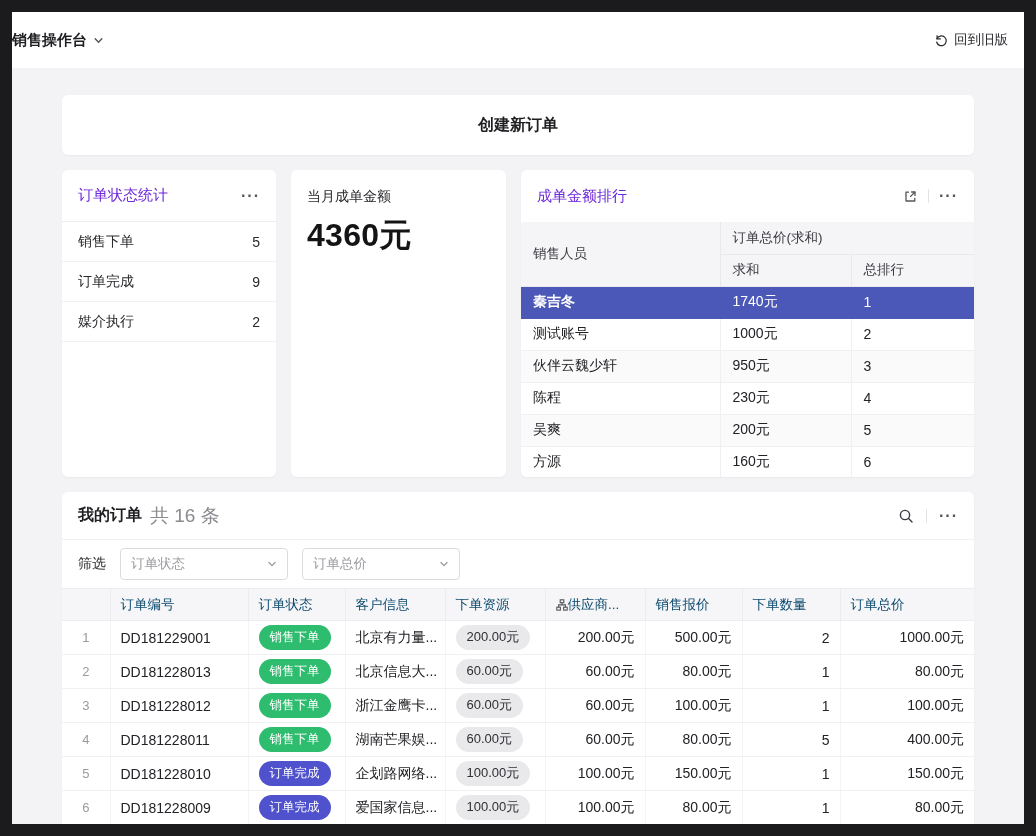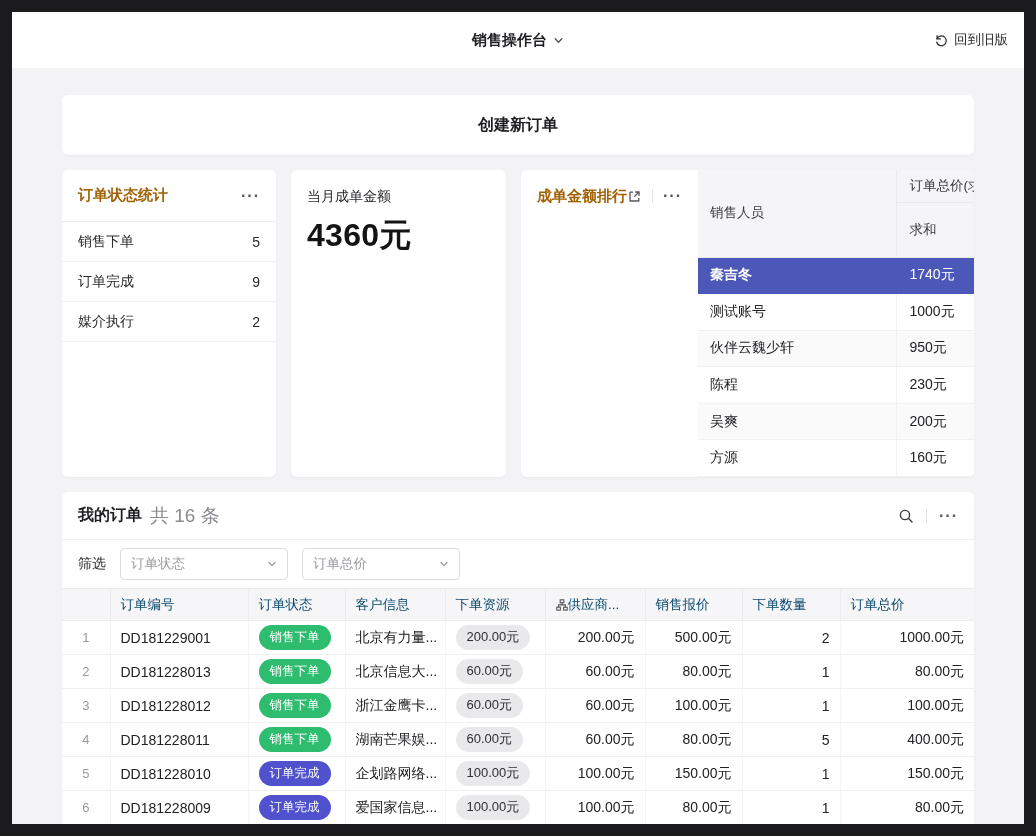--- a/index.html
+++ b/index.html
@@ -14,56 +14,56 @@
   html,body{margin:0;padding:0}
   body{
     width:1036px;height:836px;position:relative;overflow:hidden;
     background:var(--frame);
     font-family:"Liberation Sans","DejaVu Sans",sans-serif;
     -webkit-font-smoothing:antialiased;
   }
   .app{position:absolute;left:12px;top:12px;width:1012px;height:812px;background:var(--page-bg);overflow:hidden}
 
   
-  .topbar{height:56px;background:#fff;display:flex;align-items:center;justify-content:center;position:relative}
+  .topbar{height:56px;background:#fff;display:flex;align-items:center;position:relative}
   .topbar-title{display:flex;align-items:center;gap:6px;font-size:15px;font-weight:600;color:#1f1f23;cursor:pointer}
   .topbar-right{position:absolute;right:16px;top:0;height:56px;display:flex;align-items:center;gap:5px;font-size:13.5px;color:#2c2c30;cursor:pointer}
 
   .content{padding:27px 50px 0}
 
   .create-card{
     height:60px;background:#fff;border-radius:6px;box-shadow:0 1px 2px rgba(0,0,0,.04);
     display:flex;align-items:center;justify-content:center;
     font-size:16px;font-weight:600;color:#1f1f23;cursor:pointer;
   }
 
   .cards-row{display:flex;gap:15px;margin-top:15px;height:307px}
   .card{background:#fff;border-radius:6px;box-shadow:0 1px 2px rgba(0,0,0,.04);overflow:hidden}
   .card-head{height:52px;display:flex;align-items:center;justify-content:space-between;padding:0 16px;flex:none}
-  .card-title{font-size:15px;font-weight:700;color:#a16207}
+  .card-title{font-size:15px;font-weight:400;color:#6d28d9}
   .head-icons{display:flex;align-items:center;gap:10px}
   .more-dots{font-size:16px;font-weight:700;color:#55555a;letter-spacing:1px;line-height:1;cursor:pointer}
   .vsep{width:1px;height:14px;background:#e3e3e6}
   .icon-btn{display:flex;align-items:center;cursor:pointer}
 
   
   .status-card{width:214px}
   .status-card .card-head{border-bottom:1px solid #ececef}
   .stat-row{height:40px;display:flex;align-items:center;justify-content:space-between;padding:0 16px;border-bottom:1px solid #f1f1f3;font-size:14px;color:#2a2a2e;cursor:pointer}
   .stat-row.total{font-weight:700;font-size:14.5px;color:#141417}
   .stat-val{font-weight:500}
   .stat-row.total .stat-val{font-weight:700}
 
   
   .amount-card{width:215px;padding:18px 16px}
   .amount-label{font-size:14px;color:#2a2a2e}
   .amount-value{font-size:32px;font-weight:700;color:#141416;margin-top:8px;letter-spacing:.3px}
 
   
-  .ranking-card{flex:1;display:flex;flex-direction:row}
+  .ranking-card{flex:1;display:flex;flex-direction:column}
   .rank-table{width:100%;border-collapse:collapse;table-layout:fixed}
   .rank-table th{background:#f5f5f7;font-weight:400;color:#3a3a40;font-size:13.5px;height:32px}
   .rank-table th,.rank-table td{border:1px solid #e9e9ec;padding:0 12px;text-align:left;vertical-align:middle}
   .rank-table td{height:32px;font-size:14px;color:#222226;border-color:#f0f0f2;background:#fff}
   .rank-table th:first-child,.rank-table td:first-child{border-left:none}
   .rank-table th:last-child,.rank-table td:last-child{border-right:none}
   .rank-table thead tr:first-child th{border-top:none}
   .rank-table tbody tr{cursor:pointer}
   .rank-table tbody tr:nth-child(odd):not(.hl) td{background:#fafafb}
   .rank-table tr.hl td{background:var(--indigo);color:#fff;border-color:var(--indigo)}

